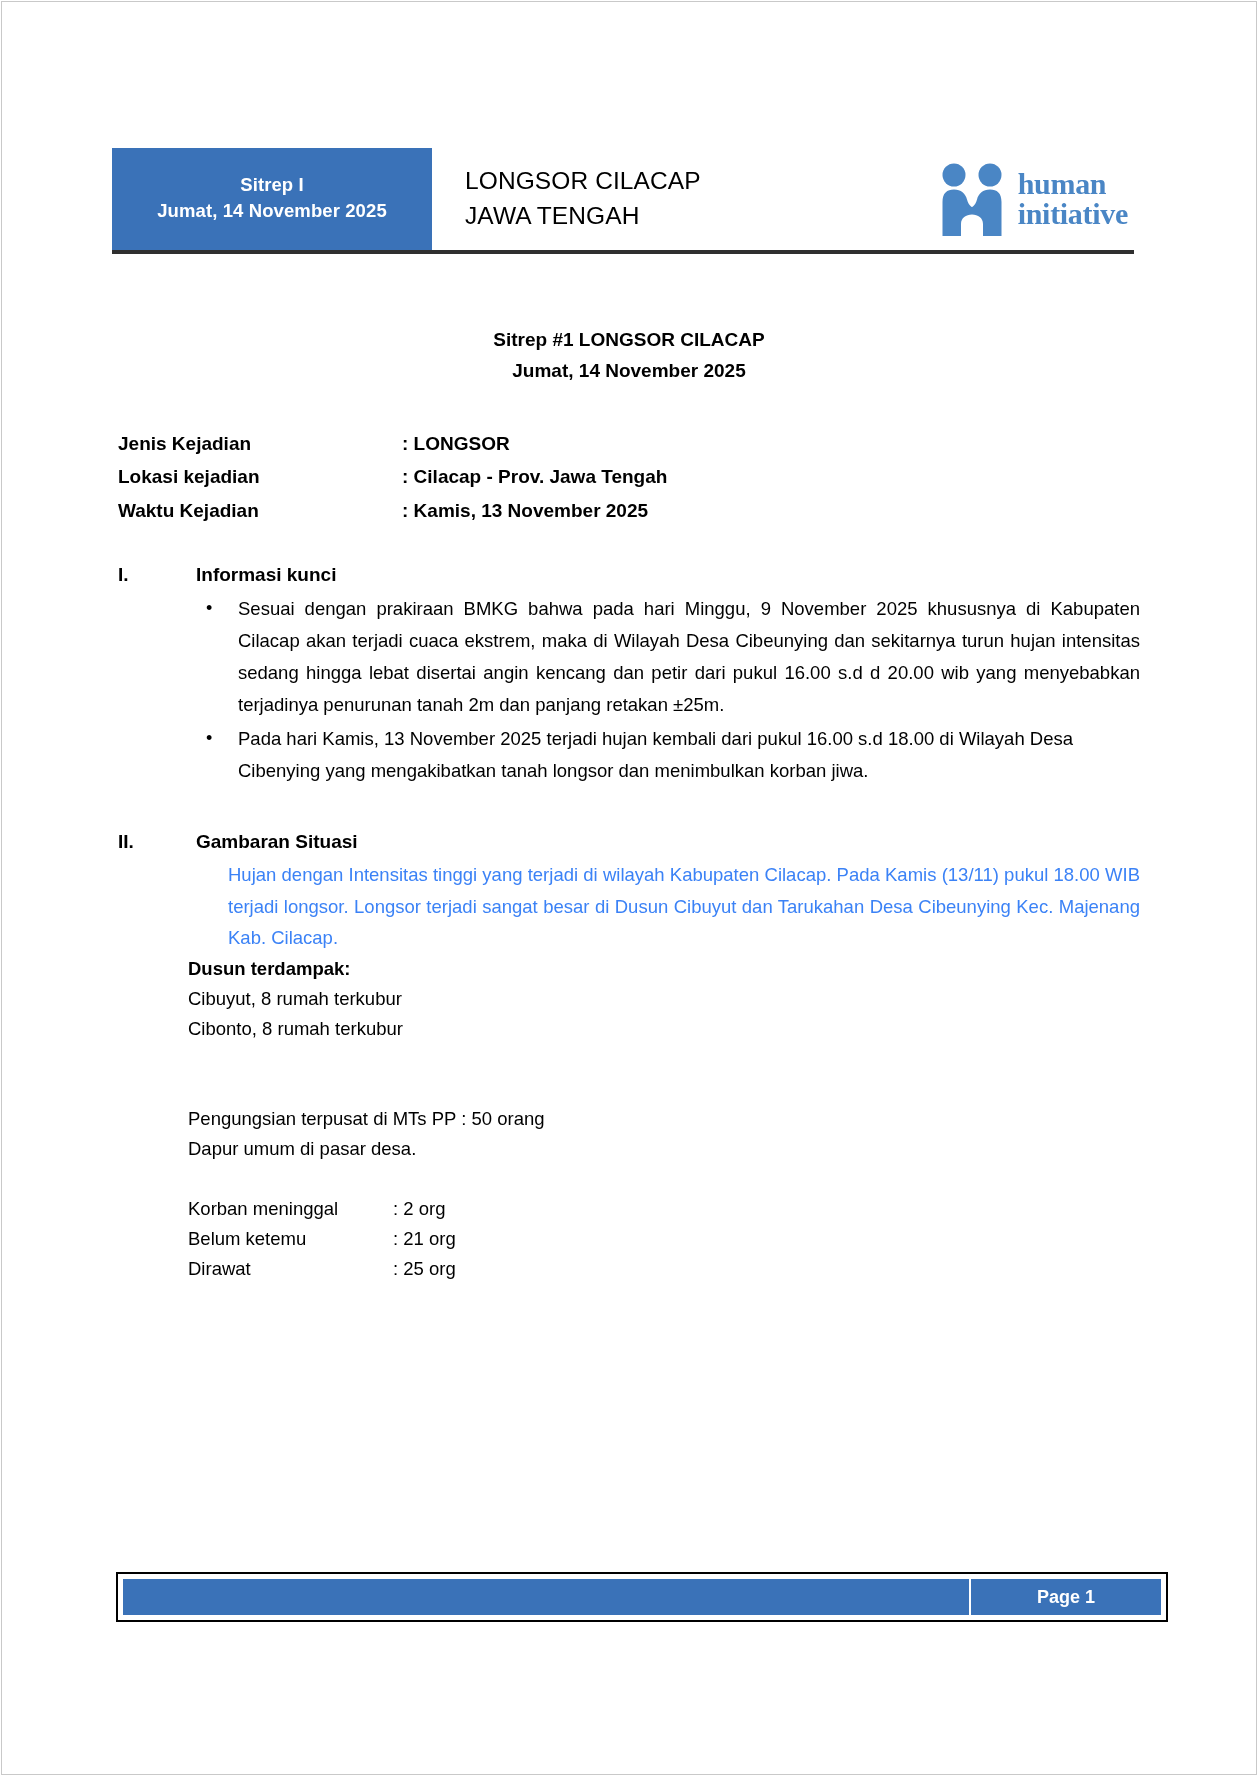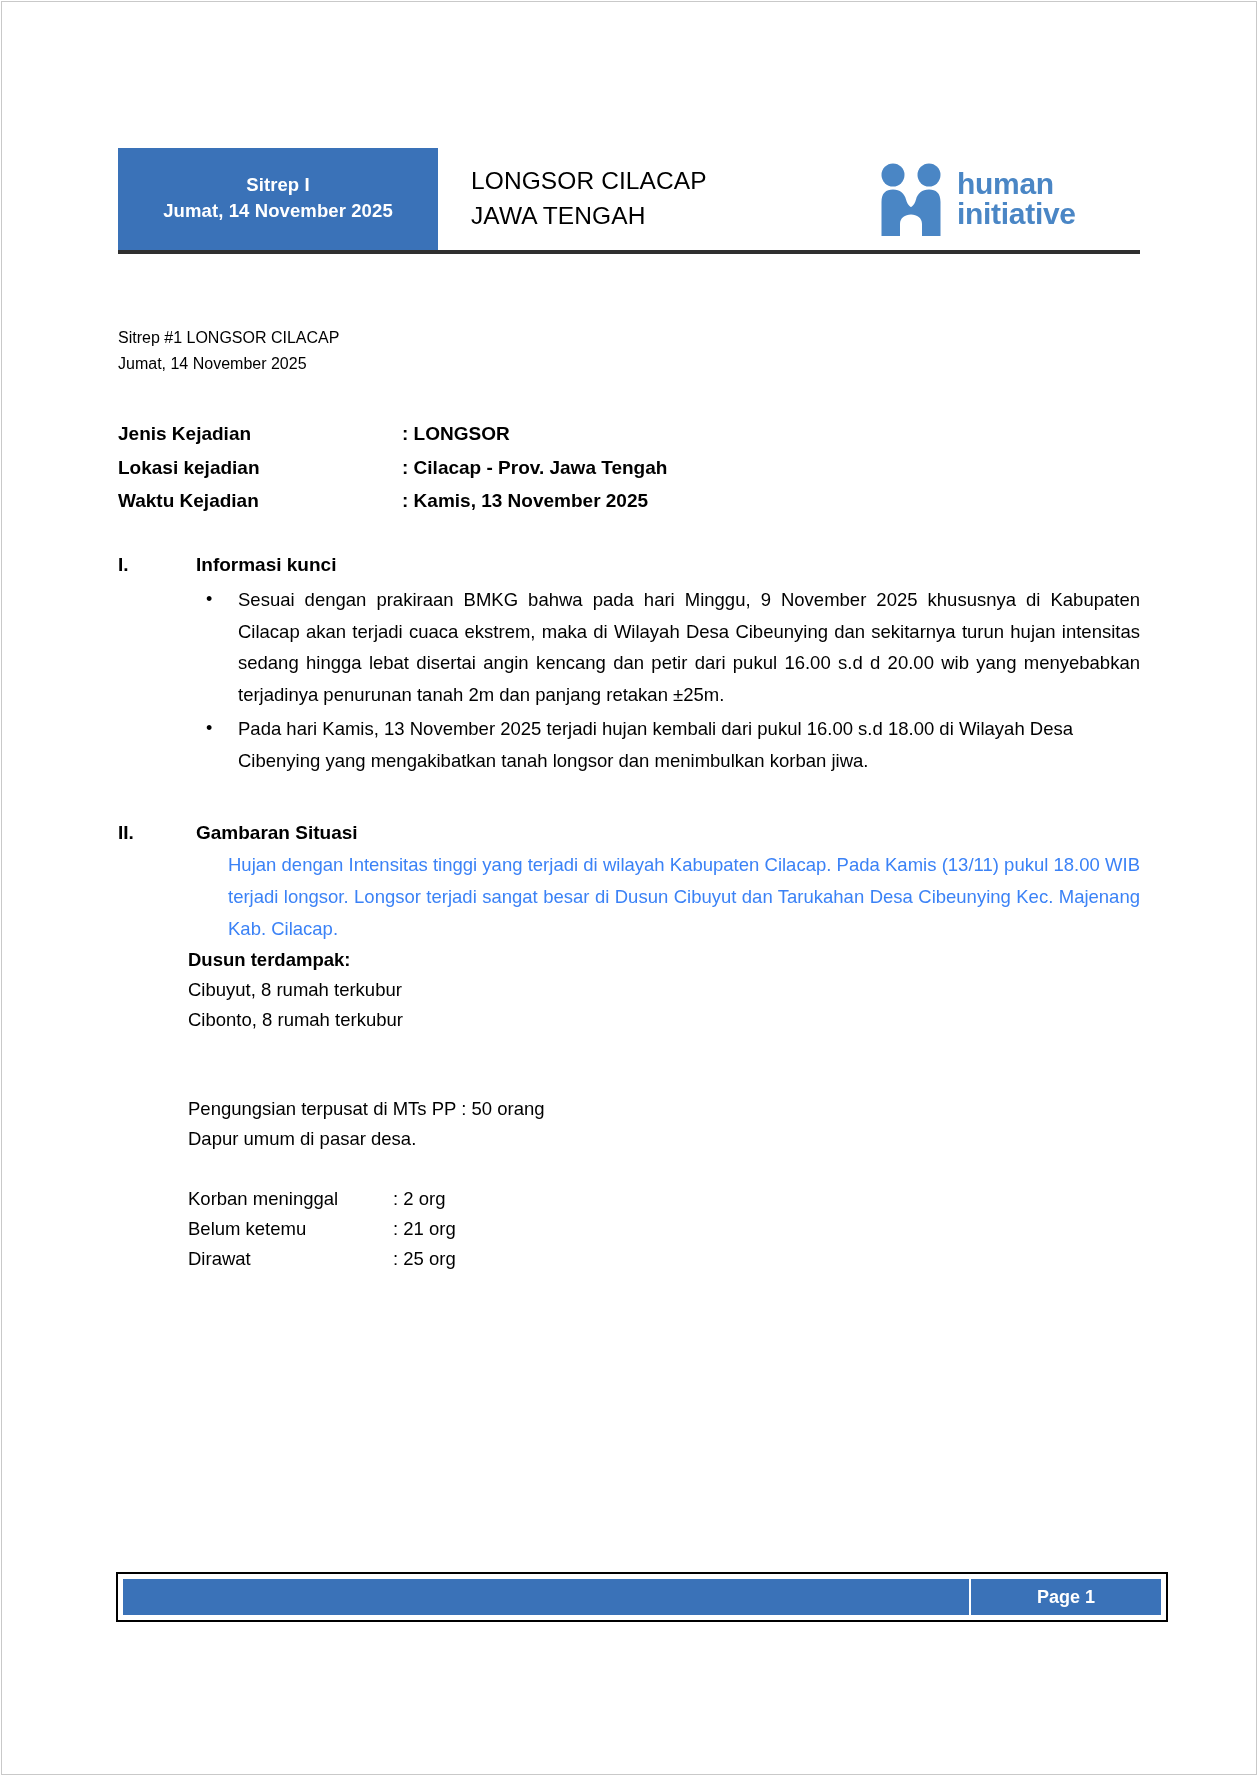--- a/index.html
+++ b/index.html
@@ -27,21 +27,21 @@
     width: 1256px;
     height: 1774px;
     border: 1px solid #c9c9c9;
     box-sizing: border-box;
     pointer-events: none;
   }
 
   
   .header {
     position: absolute;
-    left: 118px;
+    left: 112px;
     top: 148px;
     width: 1022px;
     height: 112px;
   }
   .header-row {
     display: flex;
     align-items: stretch;
     height: 102px;
   }
   .sitrep-badge {
@@ -76,22 +76,24 @@
     font-weight: normal;
     line-height: 1.42;
     letter-spacing: 0.1px;
     color: #000000;
   }
 
   .logo-wrap {
     width: 265px;
     display: flex;
     align-items: center;
+    justify-content: flex-end;
     padding-right: 6px;
     box-sizing: border-box;
+    font-family: Liberation Serif, serif;
   }
   .logo {
     display: flex;
     align-items: center;
     gap: 10px;
   }
   .logo-mark { width: 72px; height: 74px; display:block; }
   .logo-text {
     color: #4a86c5;
     font-size: 30px;
@@ -120,24 +122,25 @@
 
   
   .content {
     position: absolute;
     left: 118px;
     top: 325px;
     width: 1022px;
   }
 
   .doc-title {
-    font-size: 16px;
-    font-weight: normal;
+    font-size: 19px;
+    font-weight: bold;
     line-height: 1.62;
     color: #000;
+    text-align: center;
   }
 
   .meta-table {
     margin-top: 40px;
   }
   .meta-row {
     display: flex;
     font-size: 19px;
     font-weight: bold;
     line-height: 1.78;

